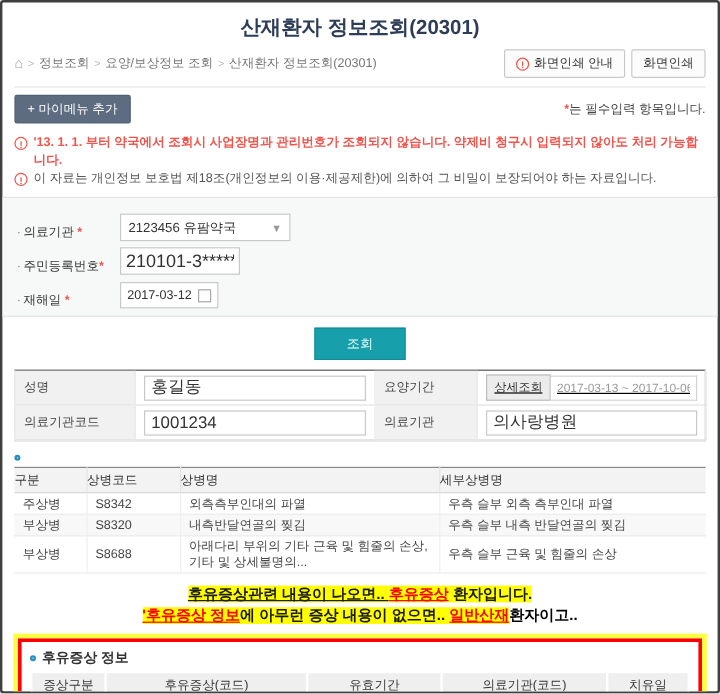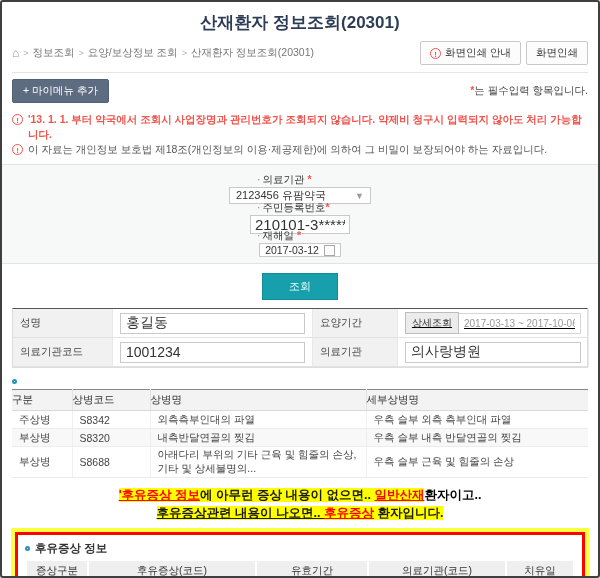--- a/index.html
+++ b/index.html
@@ -31,21 +31,21 @@
   .btn-slate { background:#5d6c80; color:#fff; border:1px solid #516072; border-radius:2px; font-size:10.5px; padding:4px 10px; cursor:pointer; }
   .req-note { font-size:10.5px; color:#444; }
   .star { color:#f0544c; font-weight:bold; }
   
   .notices { margin-top:9px; }
   .notice { display:flex; align-items:flex-start; gap:5px; font-size:10.5px; line-height:15px; }
   .notice.red { color:#f0544c; font-weight:bold; }
   .notice.dark { color:#555; }
   
   .form-box { margin:7px -10px 0 -10px; background:#f7f8f8; border-top:1px solid #e3e3e3; border-bottom:1px solid #e3e3e3; padding:8px 12px 6px 12px; }
-  .f-row { display:flex; align-items:center; height:28px;flex-direction:column; }
+  .f-row { display:flex; align-items:flex-end; height:28px; }
   .f-label { width:86px; font-size:10.5px; color:#333; }
   .f-label .dash { color:#888; margin-right:2px; }
   .sel {
     width:142px; height:23px; background:#fff; border:1px solid #c9c9c9; display:flex;
     align-items:center; justify-content:space-between; padding:0 6px; font-size:11px; color:#333; cursor:pointer;
   }
   .chev { color:#9a9a9a; font-size:9px; }
   .inp { height:23px; background:#fff; border:1px solid #c9c9c9; font-size:15px; color:#333; padding:0 4px; font-family:inherit; }
   .inp.rrn { width:100px; }
   .date-wrap { display:flex; align-items:center; gap:5px; height:22px; background:#fff; border:1px solid #c9c9c9; padding:0 5px; font-size:10.5px; color:#333; }
@@ -207,24 +207,24 @@
         <td class="c">부상병</td>
         <td class="c">S8688</td>
         <td>아래다리 부위의 기타 근육 및 힘줄의 손상, 기타 및 상세불명의...</td>
         <td>우측 슬부 근육 및 힘줄의 손상</td>
       </tr>
     </tbody>
   </table>
 
   <div class="annot">
     <div>
+      <span class="hl ul">후유증상관련 내용이 나오면.. </span><span class="hl-red ul">후유증상</span><span class="hl"> 환자입니다.</span>
+    </div>
+    <div>
       <span class="hl-red ul">'후유증상 정보</span><span class="hl">에 아무런 증상 내용이 없으면.. </span><span class="hl-red ul">일반산재</span><span>환자이고..</span>
-    </div>
-    <div>
-      <span class="hl ul">후유증상관련 내용이 나오면.. </span><span class="hl-red ul">후유증상</span><span class="hl"> 환자입니다.</span>
     </div>
   </div>
 
   <div class="redbox">
     <div class="sec-title" style="margin:4px 0 3px 0;">
       <span class="bullet"></span>
       <span>후유증상 정보</span>
     </div>
     <table class="aft-table">
       <tbody>

